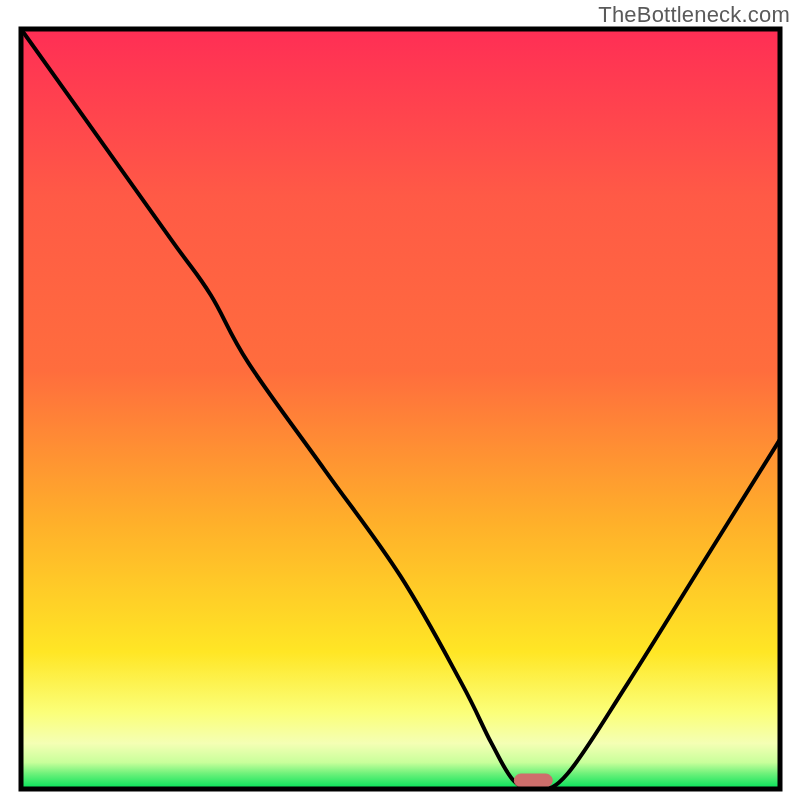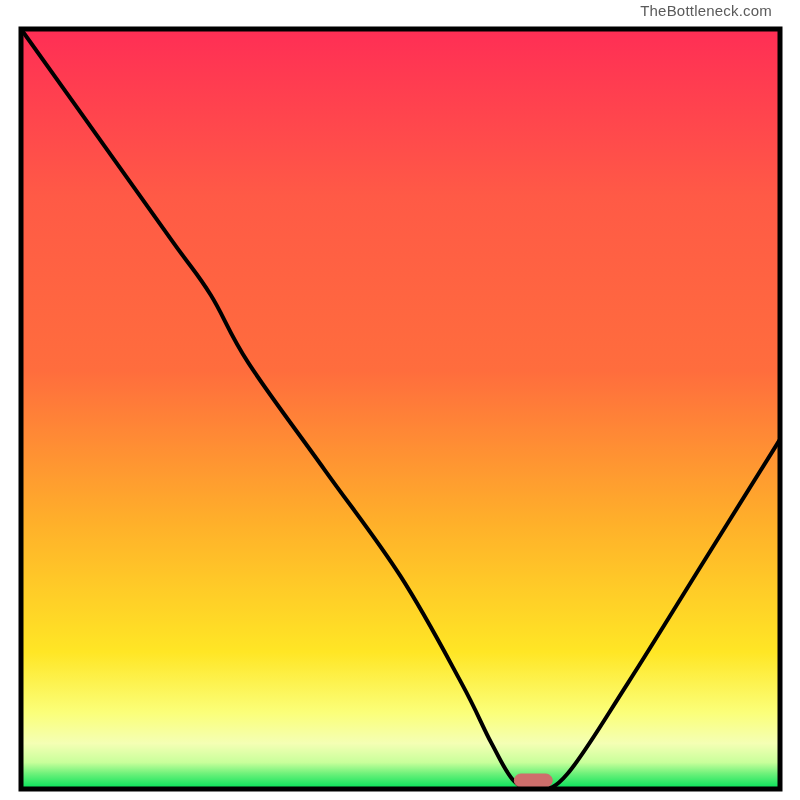--- a/index.html
+++ b/index.html
@@ -12,23 +12,23 @@
     overflow: hidden;
   }
   .frame {
     position: relative;
     width: 800px;
     height: 800px;
   }
   .watermark {
     position: absolute;
     top: 2px;
-    right: 28px;
+    right: 10px;
     color: #5a5a5a;
-    font-size: 15px;
+    font-size: 22px;
     font-weight: 500;
     letter-spacing: 0.2px;
   }
   svg {
     display: block;
   }
 </style>
 </head>
 <body>
 

